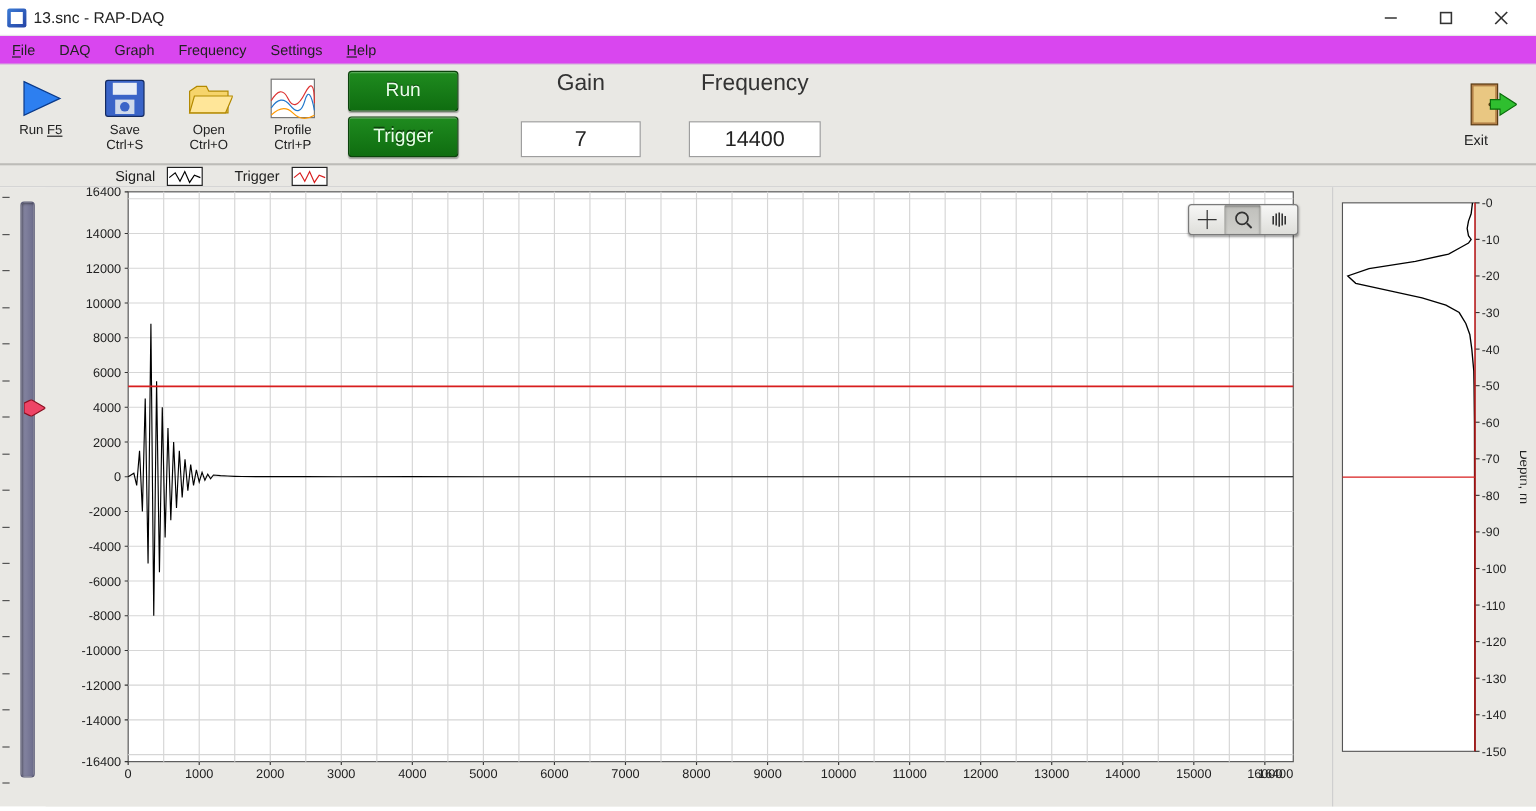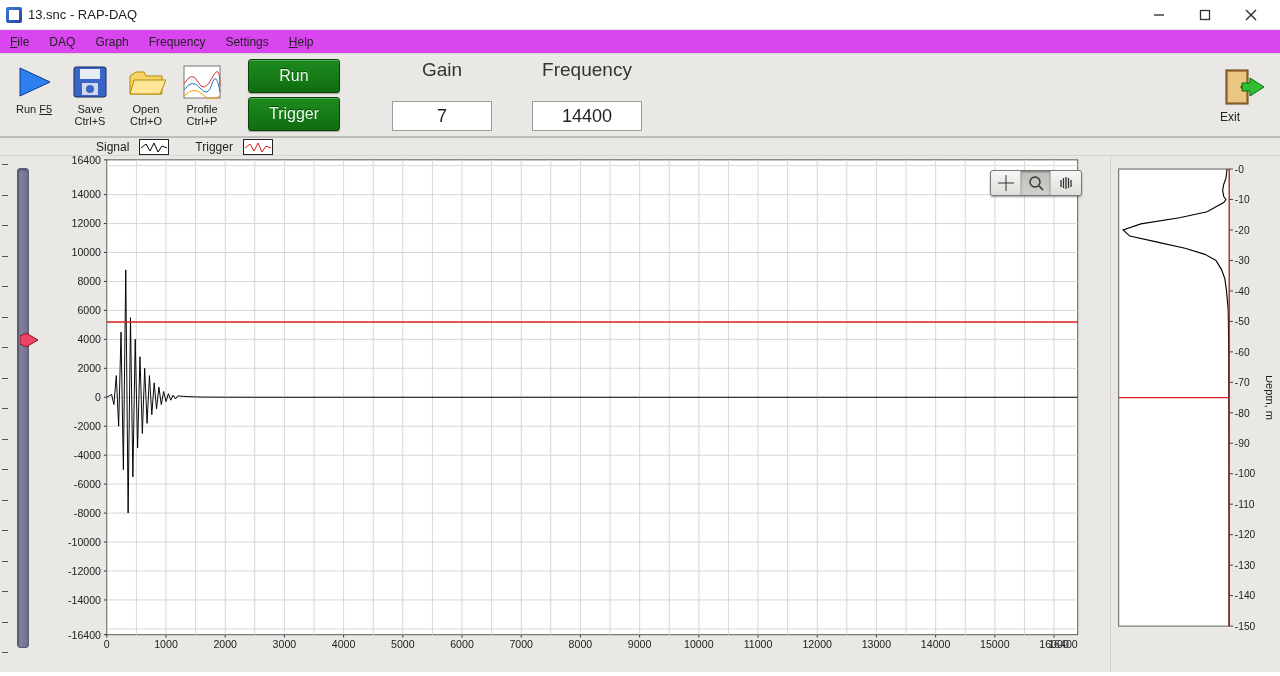--- a/index.html
+++ b/index.html
@@ -9,21 +9,21 @@
   .titlebar .icon::after{content:""; position:absolute; inset:3px; background:#fff;}
   .titlebar .title { flex:1; font-size:13px; }
   .win-btns { display:flex; gap:0; }
   .win-btn { width:46px; height:30px; display:flex; align-items:center; justify-content:center; font-size:14px; color:#555; cursor:default; }
 
   .menubar { height:24px; display:flex; align-items:center; padding:0 6px; background:#d946ef; border-bottom:1px solid #d5d5d5; gap:12px; }
   .menuitem { padding:2px 4px; cursor:default; }
   .menuitem u { text-decoration:underline; }
 
   .toolbar { height:84px; background:#e9e8e4; border-bottom:2px solid #bdbcb8; display:flex; align-items:center; padding:4px 6px; gap:12px; }
-  .tb-group { display:flex; }
+  .tb-group { display:flex; gap:14px; }
   .tb-btn { width:56px; display:flex; flex-direction:column; align-items:center; gap:2px; font-size:11px; cursor:pointer; }
   .tb-btn.disabled { opacity:.45; }
   .tb-icon { width:42px; height:40px; display:flex; align-items:center; justify-content:center; }
   .tb-btn .lab { text-align:center; line-height:1.05; white-space:pre; }
 
   .run-group { display:flex; flex-direction:column; gap:4px; margin-left:6px; }
   .run-btn { width:92px; height:34px; background:linear-gradient(#1f8b1f,#0f6d10); color:#e8ffe8; border:1px solid #0b430b; border-radius:3px; display:flex; align-items:center; justify-content:center; font-size:16px; text-shadow:0 -1px 0 rgba(0,0,0,.5); cursor:pointer; box-shadow:inset 0 1px 0 rgba(255,255,255,.25), 0 1px 1px rgba(0,0,0,.3); }
 
   .gf-group { display:flex; gap:40px; margin-left:40px; }
   .gf { display:flex; flex-direction:column; align-items:center; gap:20px; }

